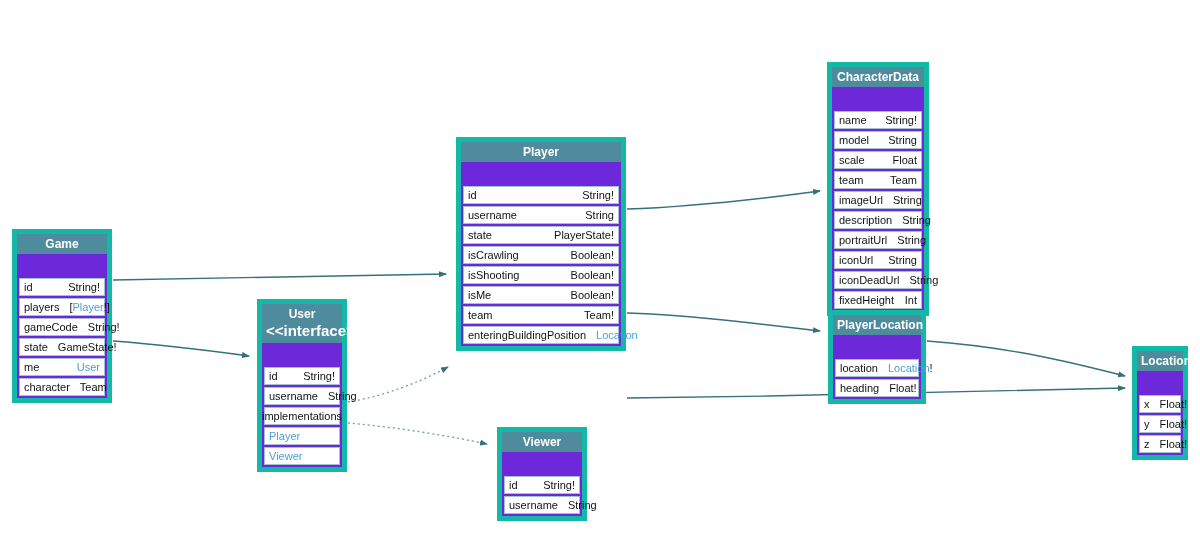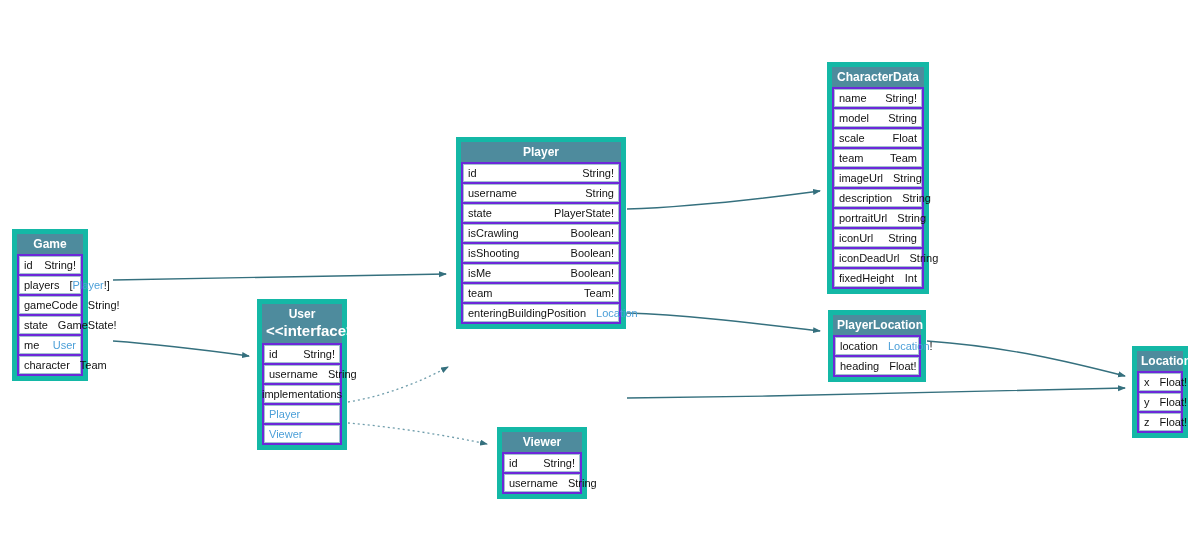--- a/index.html
+++ b/index.html
@@ -10,21 +10,21 @@
   #edge-layer{position:absolute;left:0;top:0;width:1200px;height:547px;pointer-events:none;}
   .entity{
     position:absolute;border:5px solid #14b8a6;background:#6d28d9;
     box-sizing:border-box;font-size:11px;color:#111111;
   }
   .entity-header{
     background:#4e8b9d;color:#ffffff;text-align:center;font-weight:bold;
     font-size:12px;line-height:1.25;padding:3px 4px 2px;
   }
   .entity-subtitle{font-size:15px;font-weight:bold;display:block;}
-  .entity-body{padding:2px;}
+  .entity-body{padding:2px;margin-top:22px;}
   .field-row{
     background:#ffffff;border:1px solid #a2c2cf;margin-top:2px;
     display:flex;justify-content:space-between;align-items:center;
     padding:2px 4px;min-height:14px;box-sizing:border-box;white-space:nowrap;
   }
   .field-row:first-child{margin-top:0;}
   .field-name{color:#111111;}
   .field-type{margin-left:10px;}
   .type-plain{color:#111111;}
   .type-link{color:#4b9fd8;cursor:pointer;}
@@ -47,21 +47,21 @@
       <path d="M113,280 C240,278 350,276 446,274" fill="none" stroke="#35707e" stroke-width="1.4" marker-end="url(#arrow-solid)"></path>
       <path d="M113,341 C155,344 205,350 249,356" fill="none" stroke="#35707e" stroke-width="1.4" marker-end="url(#arrow-solid)"></path>
       <path d="M627,209 C690,207 760,199 820,191" fill="none" stroke="#35707e" stroke-width="1.4" marker-end="url(#arrow-solid)"></path>
       <path d="M627,313 C690,315 760,324 820,331" fill="none" stroke="#35707e" stroke-width="1.4" marker-end="url(#arrow-solid)"></path>
       <path d="M627,398 C800,396 1000,392 1125,388" fill="none" stroke="#35707e" stroke-width="1.4" marker-end="url(#arrow-solid)"></path>
       <path d="M927,341 C1010,347 1070,362 1125,376" fill="none" stroke="#35707e" stroke-width="1.4" marker-end="url(#arrow-solid)"></path>
       <path d="M348,402 C385,396 420,382 448,367" fill="none" stroke="#6f9dab" stroke-width="1.3" stroke-dasharray="2 3" marker-end="url(#arrow-dotted)"></path>
       <path d="M348,423 C395,427 450,436 487,444" fill="none" stroke="#6f9dab" stroke-width="1.3" stroke-dasharray="2 3" marker-end="url(#arrow-dotted)"></path>
     </svg>
   <div id="tables">
-      <div class="entity" style="left: 12px; top: 229px; width: 76px;">
+      <div class="entity" style="left: 12px; top: 229px; width: 100px;">
         <div class="entity-header"><span>Game</span></div>
         <div class="entity-body">
           <div class="field-row">
             <span class="field-name">id</span>
             <span class="field-type"><span class="type-plain">String!</span></span>
           </div>
           <div class="field-row">
             <span class="field-name">players</span>
             <span class="field-type"><span class="type-plain">[</span><span class="type-link">Player</span><span class="type-plain">!]</span></span>
           </div>

